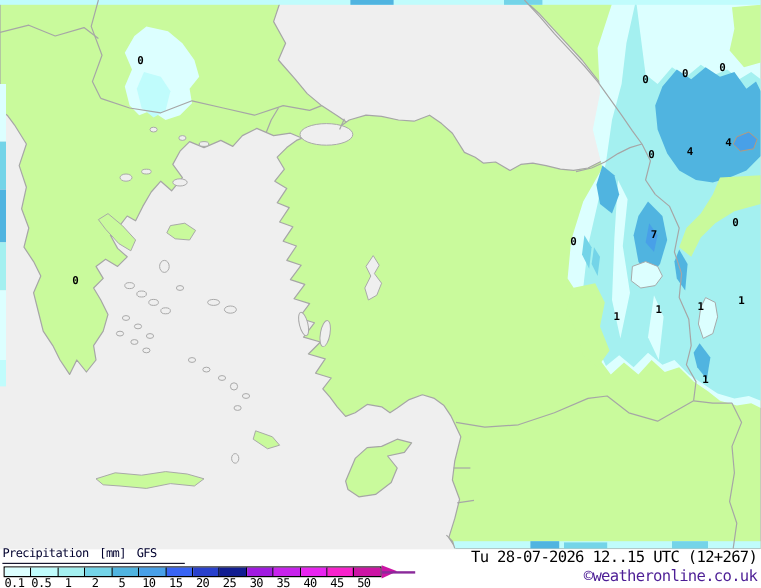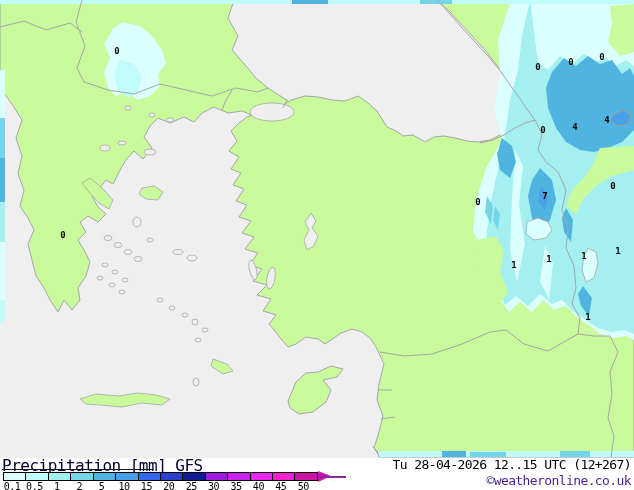--- a/index.html
+++ b/index.html
@@ -15,21 +15,21 @@
   .lake-c{fill:var(--s0);stroke:var(--border);stroke-width:0.8;}
   .lake-d{fill:var(--s5);stroke:#b89a7a;stroke-width:0.8;}
   .border-line{fill:none;stroke:var(--border);stroke-width:1;stroke-linejoin:round;}
   .hole{fill:var(--land);}
   .ps0{fill:var(--s0);} .ps1{fill:var(--s1);} .ps2{fill:var(--s2);}
   .ps3{fill:var(--s3);} .ps4{fill:var(--s4);} .ps5{fill:var(--s5);}
   #markers{position:absolute;left:0;top:0;width:634px;height:458px;pointer-events:none;}
   .marker{position:absolute;transform:translate(-50%,-55%);font-size:9px;font-weight:bold;
           color:#000;line-height:1;}
   #legend{position:absolute;left:2px;top:456px;width:360px;}
-  #legend-title{font-size:16px;letter-spacing:-0.5px;color:#00002e;white-space:nowrap;}
+  #legend-title{font-size:10px;letter-spacing:-0.5px;color:#00002e;white-space:nowrap;}
   #legend-title .gap{display:inline-block;width:9px;}
   #legend-underline{position:absolute;left:0;top:13px;width:152px;height:1px;background:#15152e;}
   #legend-bar{position:absolute;left:1px;top:16px;width:315px;height:9px;display:flex;
               border:1px solid #000;box-sizing:border-box;}
   #legend-bar .seg{flex:1 1 auto;border-right:1px solid #000;}
   #legend-bar .seg:last-child{border-right:none;}
   #legend-arrow{position:absolute;left:316px;top:15px;width:0;height:0;
       border-top:5px solid transparent;border-bottom:6px solid transparent;
       border-left:13px solid #cc14a4;}
   #legend-arrow-tail{position:absolute;left:316px;top:20px;width:28px;height:2px;background:#8a2a9a;}
@@ -216,17 +216,17 @@
         <span class="seg-label" style="left: 189.2px;">25</span>
         <span class="seg-label" style="left: 211.6px;">30</span>
         <span class="seg-label" style="left: 234px;">35</span>
         <span class="seg-label" style="left: 256.4px;">40</span>
         <span class="seg-label" style="left: 278.8px;">45</span>
         <span class="seg-label" style="left: 301.2px;">50</span>
       </div>
   </div>
 
   <div id="footer">
-    <div id="timestamp">Tu 28-04-2026 12..15 UTC (12+267)</div>
+    <div id="timestamp">Tu 28-07-2026 12..15 UTC (12+267)</div>
     <div id="copyright">©weatheronline.co.uk</div>
   </div>
 
 </div>
 
 </body></html>

